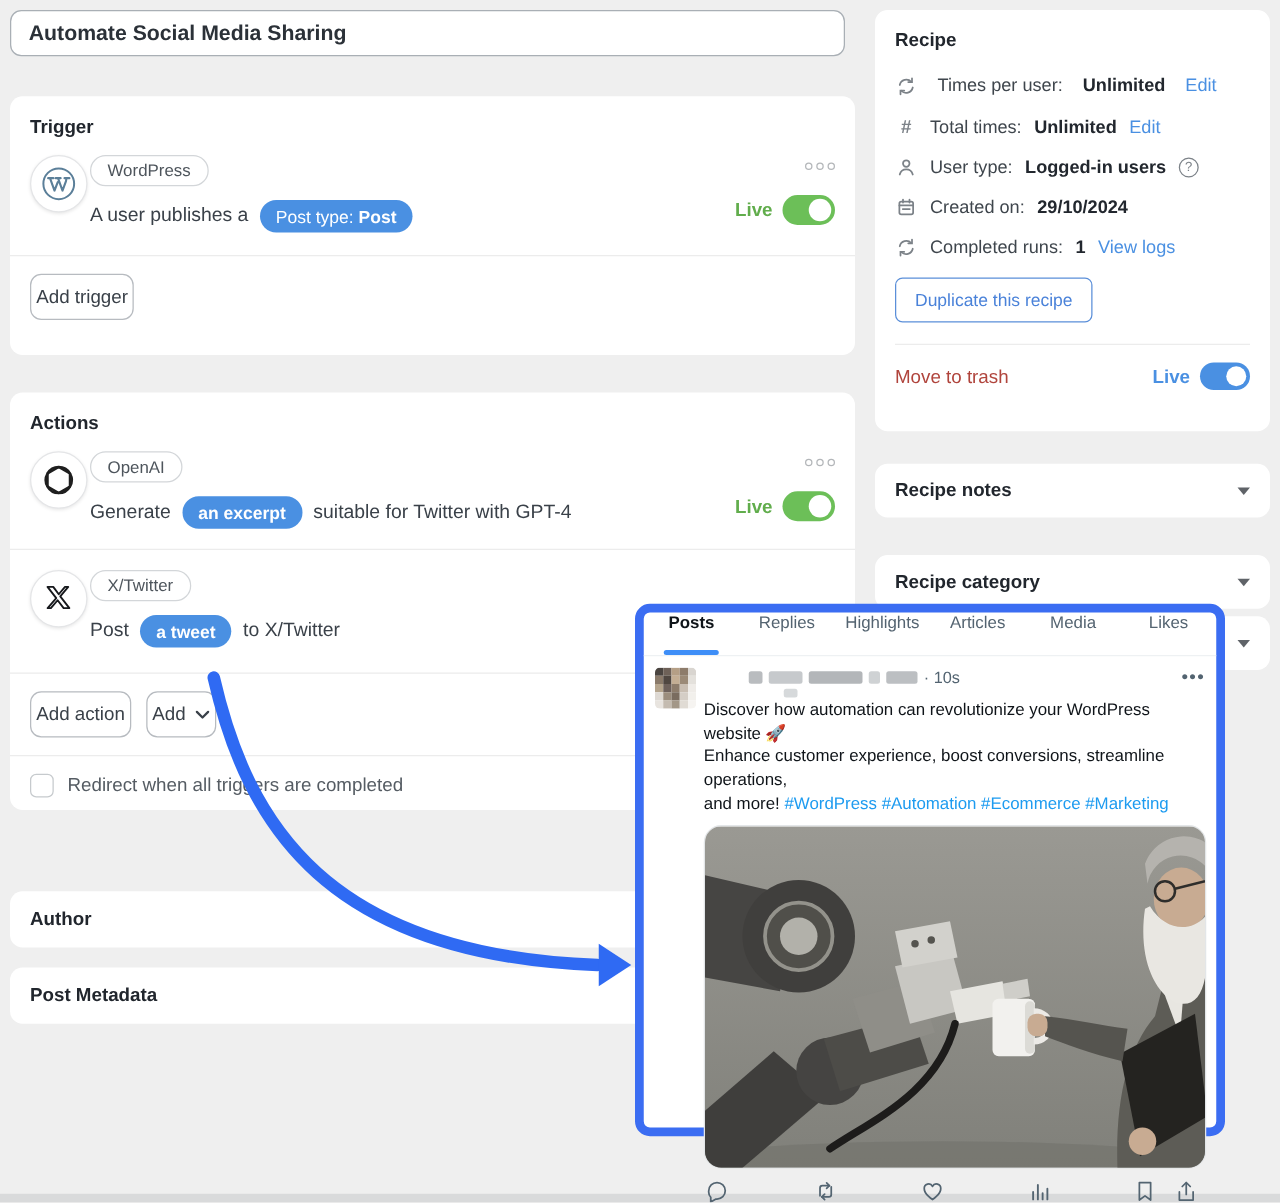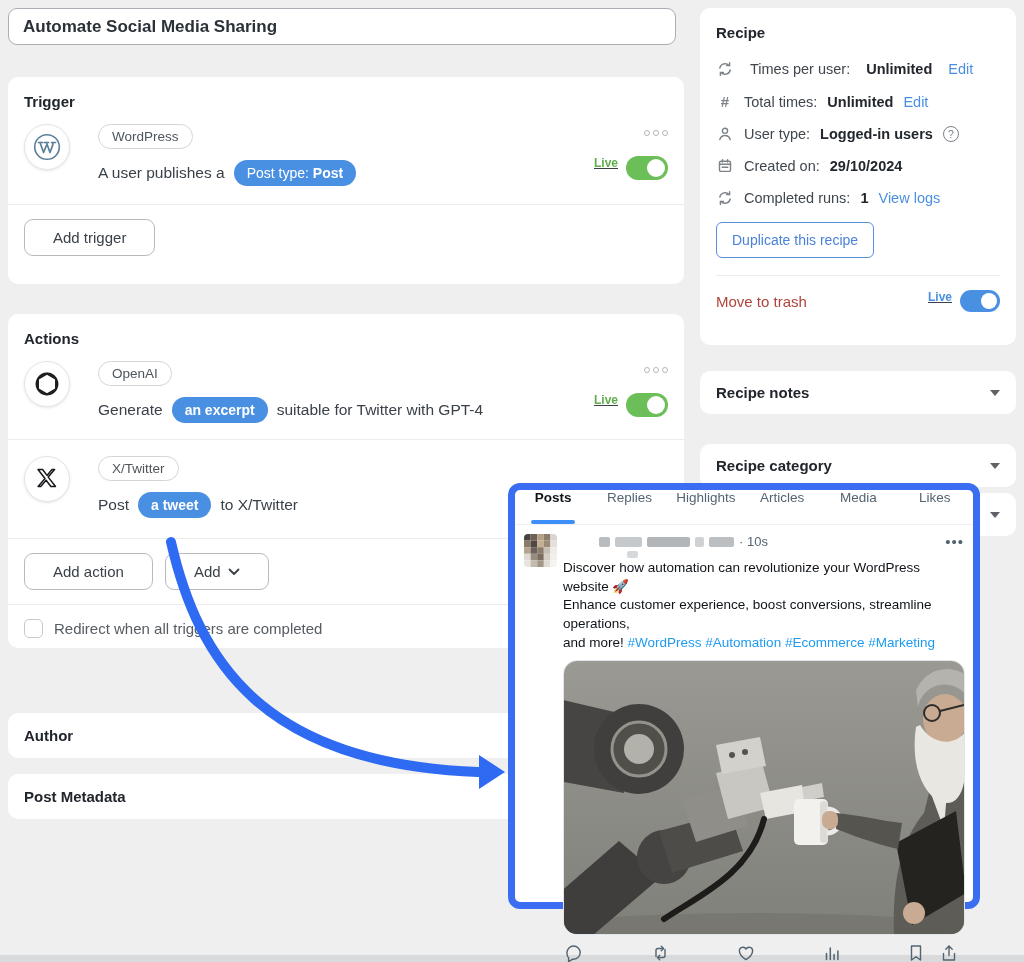--- a/index.html
+++ b/index.html
@@ -14,53 +14,53 @@
   .card { position:absolute; background:#fff; border-radius:10px; }
   .card-heading { font-size:15px; font-weight:700; color:#21262d; }
 
   
   .title-input {
     position:absolute; left:8px; top:8px; width:668px; height:37px;
     border:1.5px solid #a9afb5; border-radius:9px; background:#fff;
     padding:0 14px; font-family:"Liberation Sans",sans-serif;
     font-size:17px; font-weight:700; color:#2b3138; outline:none;
   }
-  .step-row { display:flex; align-items:flex-start; gap:28px; padding:16px 16px 18px; }
+  .step-row { display:flex; align-items:flex-start; gap:2px; padding:16px 16px 18px; }
   .step-icon {
     width:46px; height:46px; border-radius:50%; background:#fff; flex:0 0 46px;
     border:1px solid #e4e5e7; box-shadow:0 1px 3px rgba(0,0,0,.10);
     display:flex; align-items:center; justify-content:center;
   }
   .step-main { flex:1; }
   .integration-pill {
     display:inline-block; border:1px solid #d3d6d9; border-radius:999px;
     padding:4px 13px; font-size:13.5px; color:#4e555c; margin-bottom:11px; background:#fff;
   }
   .sentence { display:flex; align-items:center; gap:9px; font-size:15.5px; color:#3a4149; }
   .token {
     background:#4a90e2; color:#fff; border-radius:999px; padding:6px 13px;
     font-size:14px; line-height:1; white-space:nowrap;
   }
   .token b { font-weight:700; }
   .step-side { display:flex; flex-direction:column; align-items:flex-end; gap:20px; padding-top:4px; }
   .dots-menu { display:flex; gap:3px; cursor:pointer; padding-top:2px; }
   .dots-menu span { width:6px; height:6px; border:1.5px solid #b3b6b9; border-radius:50%; display:block; }
-  .live-row { display:flex; gap:8px; font-size:12px; font-weight:600;text-decoration:underline; }
+  .live-row { display:flex; align-items:center; gap:8px; font-size:15px; font-weight:600; }
   .live-green { color:#61ad4c; }
   .live-blue  { color:#4a90e2; }
   .toggle { width:42px; height:24px; border-radius:12px; position:relative; cursor:pointer; }
   .toggle .knob { position:absolute; top:3px; right:3px; width:18px; height:18px; border-radius:50%; background:#fff; }
   .toggle.green { background:#6cbf58; }
   .toggle.blue  { background:#4a90e2; width:40px; height:22px; }
   .toggle.blue .knob { width:16px; height:16px; }
 
   .divider { height:1px; background:#ececec; }
   .btn {
     display:inline-flex; align-items:center; gap:7px; background:#fff;
-    border:1px solid #b7bbc0; border-radius:9px; padding:9px 28px;
+    border:1px solid #b7bbc0; border-radius:9px; padding:9px 4px;
     font-size:15px; color:#3a4149; cursor:pointer; font-family:inherit;
   }
   .card-footer { padding:14px 16px; display:flex; gap:12px; }
 
   .checkbox-row { display:flex; align-items:center; gap:11px; padding:14px 16px; font-size:15px; color:#555c63; }
   .checkbox { width:19px; height:19px; border:1.5px solid #c6cacd; border-radius:5px; background:#fff; cursor:pointer; }
 
   .slim-card { display:flex; align-items:center; justify-content:space-between; padding:0 16px; }
   .caret-down { width:0; height:0; border-left:5px solid transparent; border-right:5px solid transparent; border-top:6px solid #5f6368; }
 

